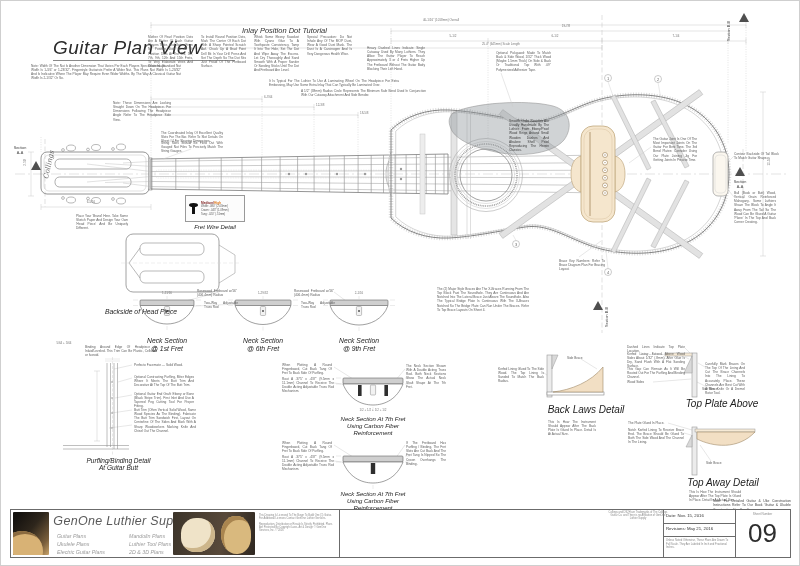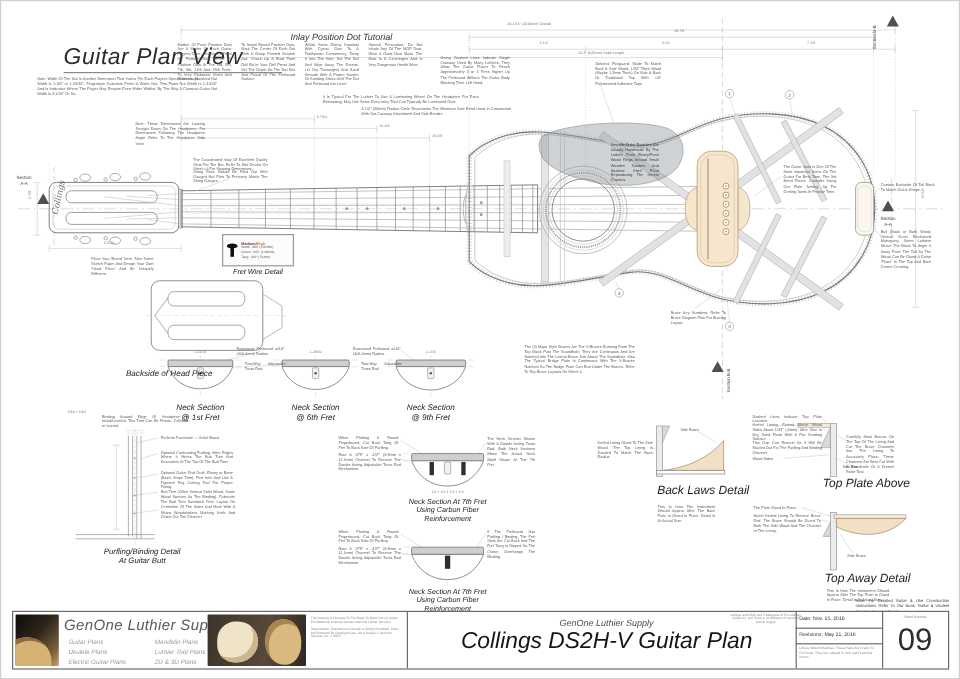--- a/index.html
+++ b/index.html
@@ -421,22 +421,20 @@
     </div>
     <div id="photo2" class="photo">
         <div class="ph-g1"></div>
         <div class="ph-g2"></div>
       </div>
     <div class="tb-license">
       <p>This Drawing Is Licensed To The Buyer To Build One (1) Guitar. For Additional Licenses Contact GenOne Luthier Services.</p>
       <p>Reproduction, Distribution or Resale Is Strictly Prohibited. Plans Are Protected By Copyright Laws. Art &amp; Design © GenOne Services, Inc. © 2016</p>
     </div>
 
-    <div class="tb-supply">GenOne Luthier Supply</div>
-    <div class="tb-title">Collings DS2H-V Guitar Plan</div>
     <div class="tb-tm">Collings and DS2H are Trademarks of The Collings Guitar Co. and There is no Affiliation of GenOne Luthier Supply</div>
 
     <div class="tb-date">Date: Nov. 15, 2016</div>
     <div class="tb-rev">Revisions: May 21, 2016</div>
     <div class="tb-scale">Unless Noted Otherwise, These Plans Are Drawn To Full Scale. They Are Labeled In Inch and Fractional Inches.</div>
     <div class="tb-sheetlbl">Sheet Number</div>
     <div class="tb-sheetno">09</div>
   </div>
 
 </div>

